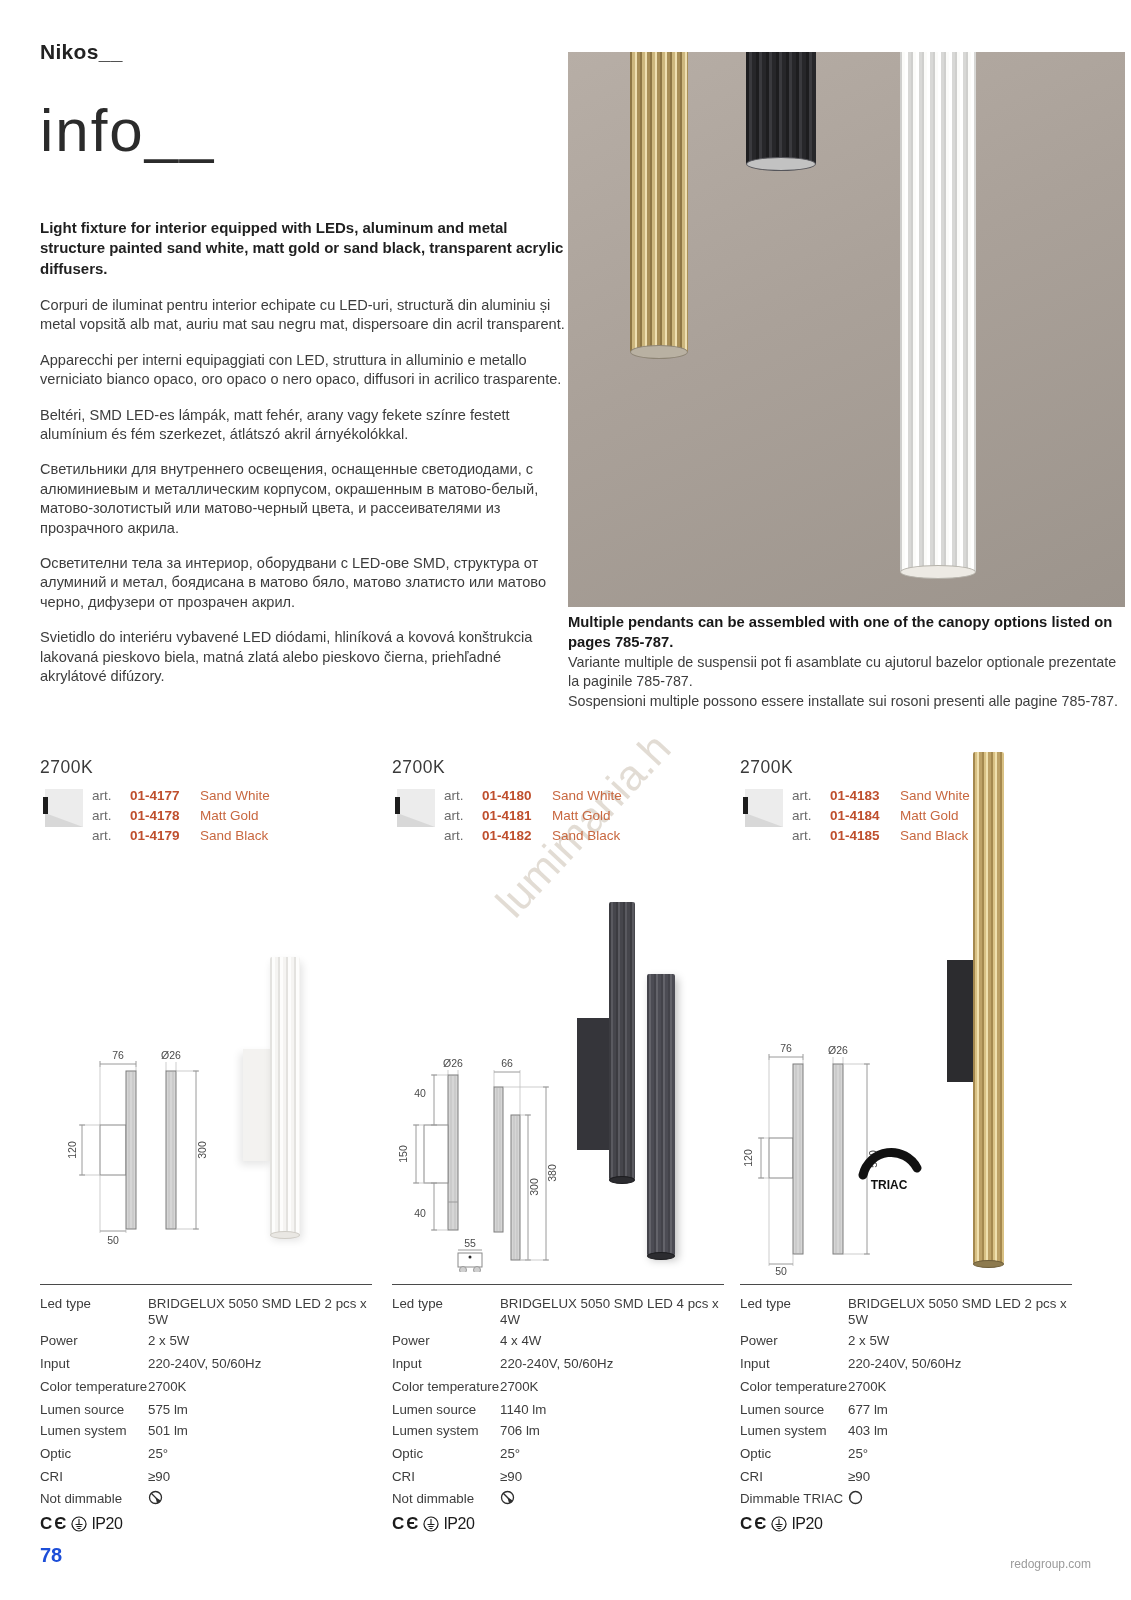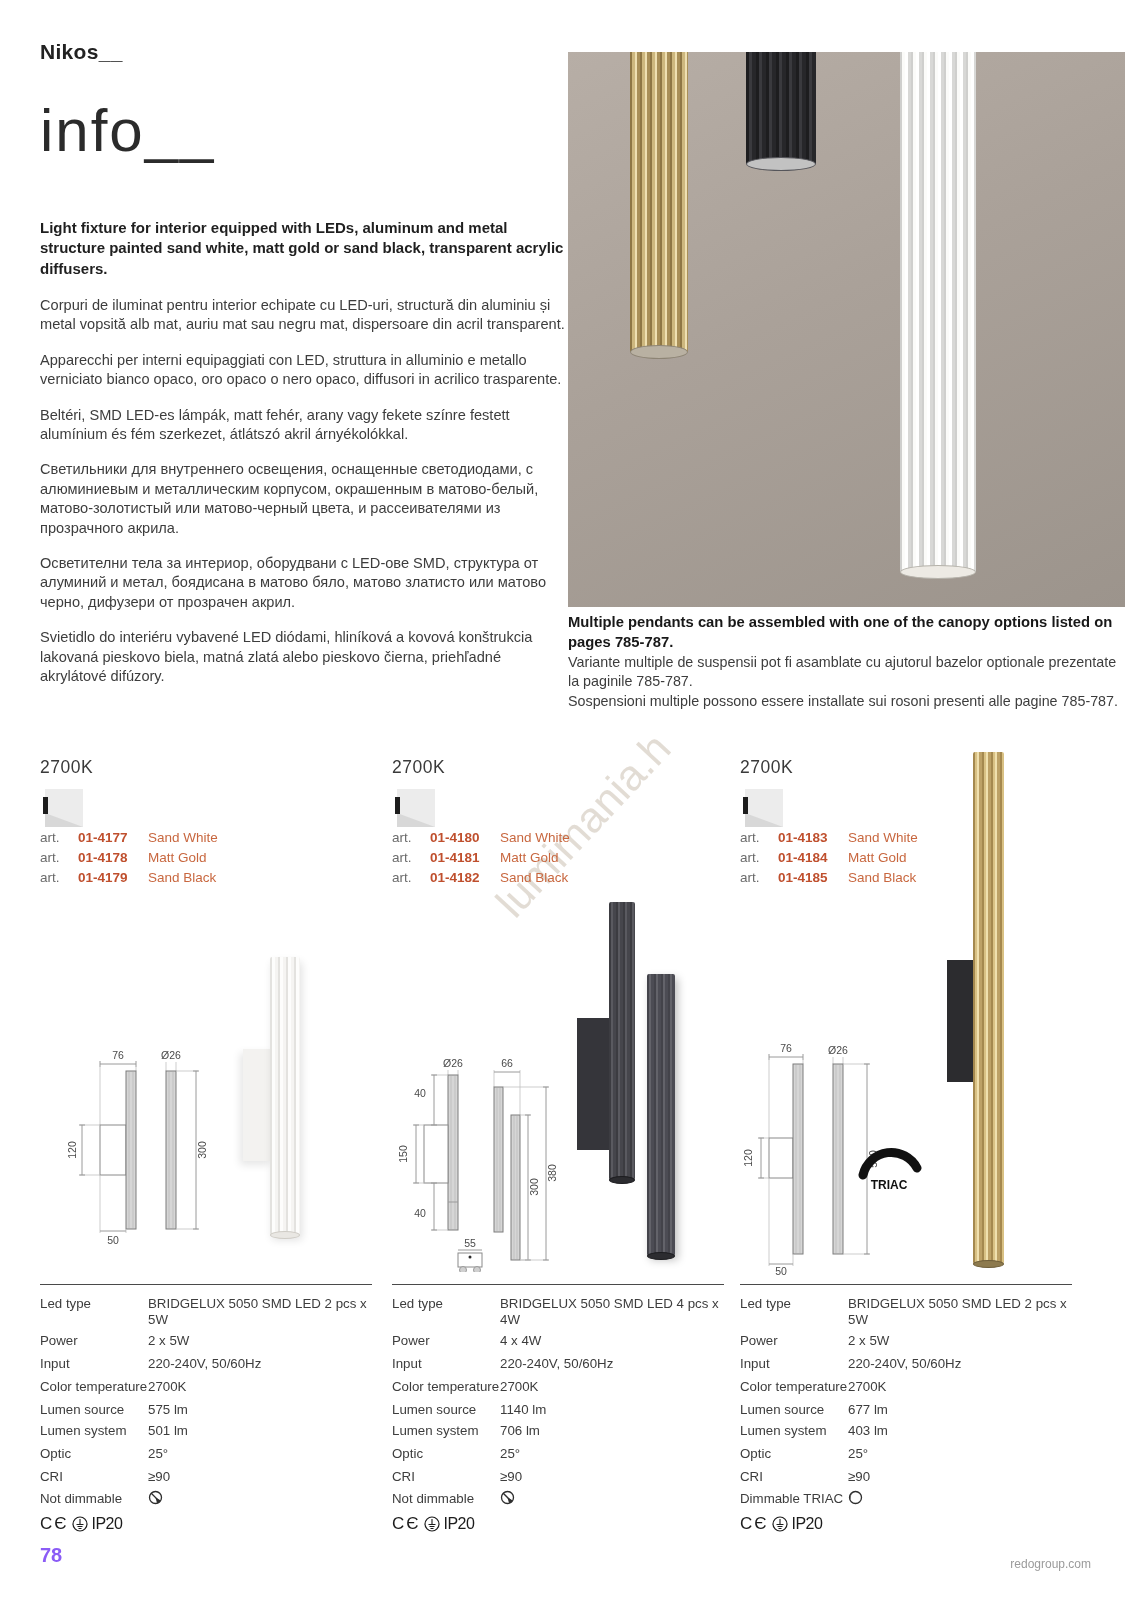--- a/index.html
+++ b/index.html
@@ -36,21 +36,21 @@
 
   
   .watermark { position:absolute; left:398px; top:668px; width:370px; height:290px;
     display:flex; align-items:center; justify-content:center; transform:rotate(-47deg);
     font-size:43px; color:rgba(202,192,176,.55); pointer-events:none; }
 
   
   .col { position:absolute; top:745px; width:332px; }
   .col-1 { left:40px; } .col-2 { left:392px; } .col-3 { left:740px; }
   .temp { font-size:17.5px; font-weight:normal; color:#3a3a3a; letter-spacing:.5px; margin-bottom:9px; }
-  .art-block { display:flex; align-items:flex-start;flex-direction:column; }
+  .art-block { display:flex; align-items:flex-start; }
   .mount-icon { width:44px; height:42px; margin-right:8px; flex:none; }
   .art-table { border-collapse:collapse; margin-top:1px; }
   .art-table td { font-size:13.5px; padding:0 0 5px 0; vertical-align:top; }
   .art-lbl { color:#6a6a6a; width:38px; }
   .art-code { color:#bf4f2d; font-weight:bold; width:70px; }
   .art-finish { color:#c8673f; }
 
   
   .photo { position:absolute; }
   .p-tube { position:absolute; border-radius:2px; }
@@ -91,26 +91,26 @@
 
   
   .spec { position:absolute; top:1272px; width:332px; border-top:1px solid #4a4a4a; padding-top:11px; }
   .spec-1 { left:40px; } .spec-2 { left:392px; } .spec-3 { left:740px; }
   .spec-row { display:flex; font-size:13.3px; line-height:1.2; margin-bottom:5px; color:#3d3d3d; }
   .spec-row .lbl { width:108px; flex:none; }
   .spec-row.gap { margin-top:7px; }
   .dim-row { display:flex; align-items:center; font-size:13.3px; margin-top:2px; color:#3d3d3d; }
   .dim-row .lbl { width:108px; flex:none; }
   .cert-row { display:flex; align-items:center; margin-top:6px; }
-  .ce { font-size:17px; color:#1c1c1c; letter-spacing:2px; font-weight:normal; }
+  .ce { font-size:17px; color:#1c1c1c; letter-spacing:2px; font-weight:bold; }
   .ip { font-size:16px; font-weight:normal; color:#1c1c1c; margin-left:4px; letter-spacing:-.5px; }
   .cert-row svg { margin-left:3px; }
 
   
-  .page-num { position:absolute; left:40px; top:1532px; font-size:20px; font-weight:bold; color:#8b5cf6; }
+  .page-num { position:absolute; left:40px; top:1532px; font-size:20px; font-weight:bold; color:#1d4ed8; }
   .site { position:absolute; right:40px; top:1545px; font-size:12px; color:#9b9b9b; }
 </style>
 </head>
 <body>
 
 <div class="page">
 
   <div class="brand">Nikos__</div>
   <div class="title">info__</div>
 

